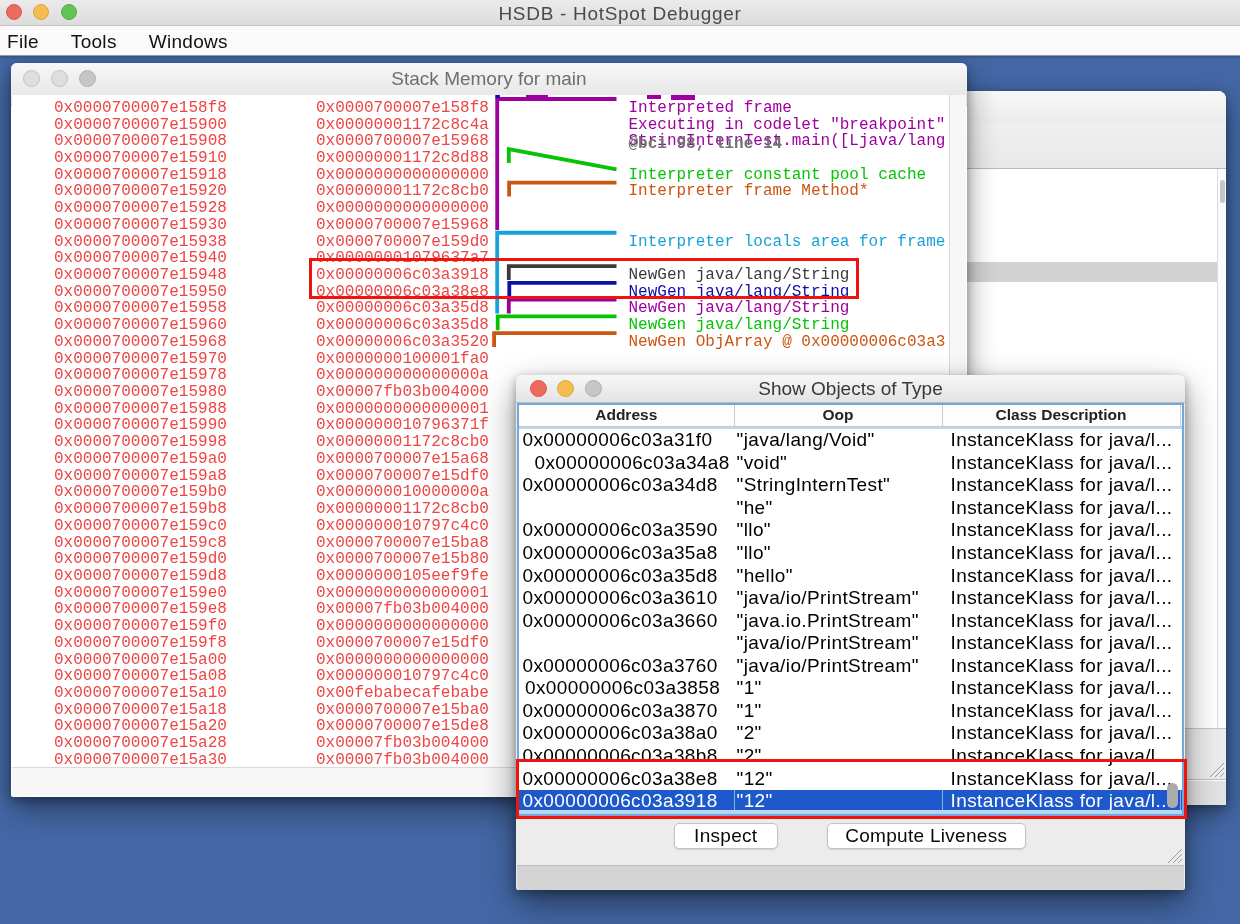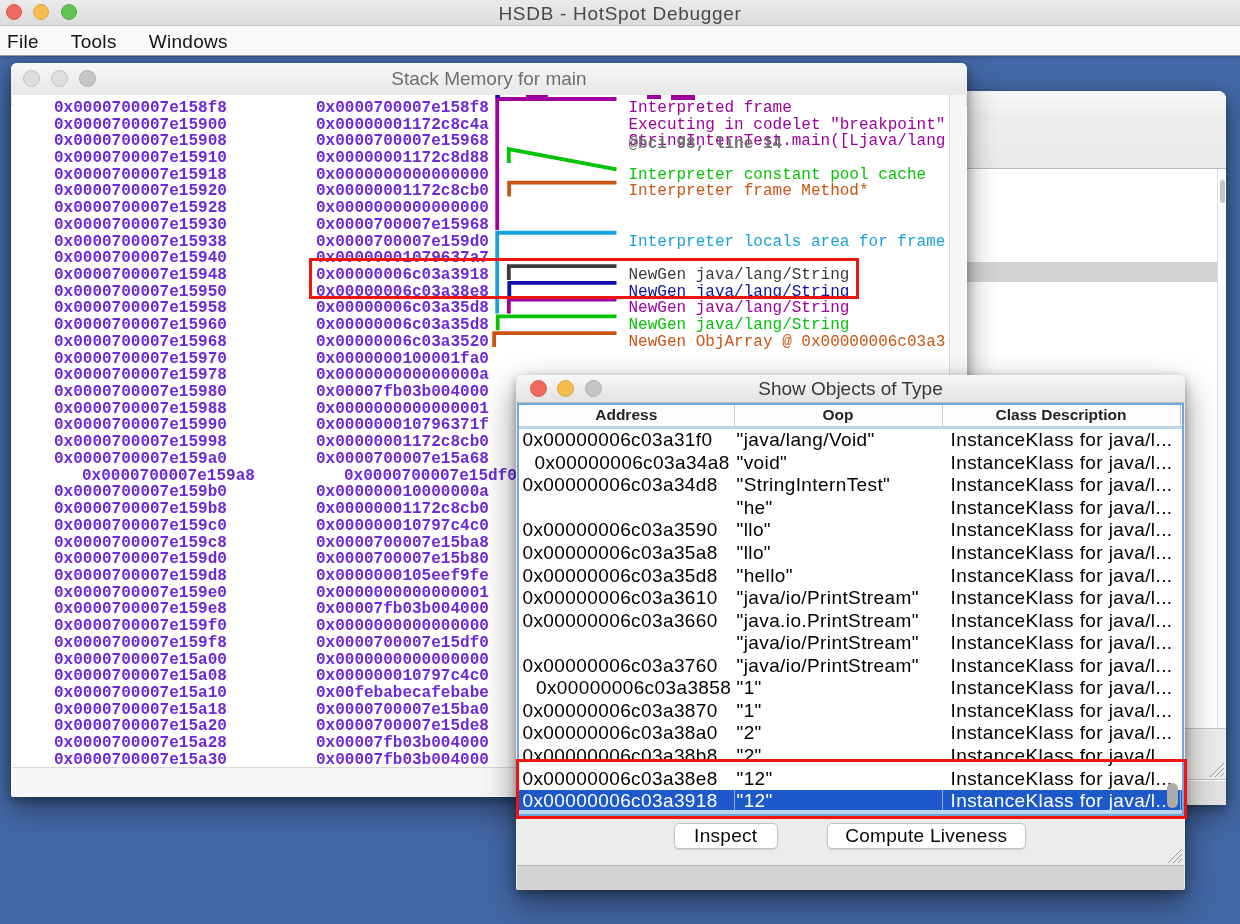--- a/index.html
+++ b/index.html
@@ -55,21 +55,21 @@
   
   .stackwin { position:absolute; left:11px; top:7px; width:956px; height:734px; background:#fff;
      border-radius:6px 6px 2px 2px; box-shadow: 0 12px 30px rgba(0,0,0,.42), 0 3px 10px rgba(0,0,0,.32); z-index:2; }
   .stackwin .win-titlebar .tl:nth-child(1){ left:12px; }
   .stackwin .win-titlebar .tl:nth-child(2){ left:40px; }
   .stackwin .win-titlebar .tl:nth-child(3){ left:68px; }
   .stackwin .win-title { top:5px; color:#6e6e6e; }
   .sm-body { position:absolute; left:1px; top:32px; right:18px; bottom:30px; background:#fff; overflow:hidden; }
   .sm-vtrack { position:absolute; top:32px; right:1px; width:17px; bottom:30px; background:#f7f7f7; border-left:1px solid #d9d9d9; }
   .sm-htrack { position:absolute; left:1px; right:1px; bottom:1px; height:29px; background:#f7f7f7; border-top:1px solid #d9d9d9; border-radius:0 0 2px 2px; }
-  .sm-row { position:absolute; height:17px; font-family:"Liberation Mono", monospace; font-size:16px; line-height:16.72px; color:#6d28d9; white-space:pre;font-weight:bold; }
+  .sm-row { position:absolute; height:17px; font-family:"Liberation Mono", monospace; font-size:16px; line-height:16.72px; color:#ef4444; white-space:pre; }
   .sm-addr1 { position:absolute; left:42px; }
   .sm-addr2 { position:absolute; left:304px; }
   .sm-ann { position:absolute; font-family:"Liberation Mono", monospace; font-size:16px; line-height:16.72px; white-space:pre; }
   .sm-svg { position:absolute; left:0; top:0; pointer-events:none; }
   .redbox1 { position:absolute; border:3.4px solid #ee1511; z-index:5; }
   .frag { position:absolute; z-index:1; }
 
   
   .objwin { position:absolute; left:516px; top:319px; width:669px; height:514.5px; background:#ececec;
      border-radius:6px 6px 2px 2px; box-shadow: 0 14px 34px rgba(0,0,0,.45), 0 3px 10px rgba(0,0,0,.32); z-index:3; }
@@ -155,21 +155,21 @@
           <div class="sm-row" style="top: 205.44px; left: 0px; width: 100%;"><span class="sm-addr1">0x0000700007e15958</span><span class="sm-addr2">0x00000006c03a35d8</span></div>
           <div class="sm-row" style="top: 222.16px; left: 0px; width: 100%;"><span class="sm-addr1">0x0000700007e15960</span><span class="sm-addr2">0x00000006c03a35d8</span></div>
           <div class="sm-row" style="top: 238.88px; left: 0px; width: 100%;"><span class="sm-addr1">0x0000700007e15968</span><span class="sm-addr2">0x00000006c03a3520</span></div>
           <div class="sm-row" style="top: 255.6px; left: 0px; width: 100%;"><span class="sm-addr1">0x0000700007e15970</span><span class="sm-addr2">0x0000000100001fa0</span></div>
           <div class="sm-row" style="top: 272.32px; left: 0px; width: 100%;"><span class="sm-addr1">0x0000700007e15978</span><span class="sm-addr2">0x000000000000000a</span></div>
           <div class="sm-row" style="top: 289.04px; left: 0px; width: 100%;"><span class="sm-addr1">0x0000700007e15980</span><span class="sm-addr2">0x00007fb03b004000</span></div>
           <div class="sm-row" style="top: 305.76px; left: 0px; width: 100%;"><span class="sm-addr1">0x0000700007e15988</span><span class="sm-addr2">0x0000000000000001</span></div>
           <div class="sm-row" style="top: 322.48px; left: 0px; width: 100%;"><span class="sm-addr1">0x0000700007e15990</span><span class="sm-addr2">0x000000010796371f</span></div>
           <div class="sm-row" style="top: 339.2px; left: 0px; width: 100%;"><span class="sm-addr1">0x0000700007e15998</span><span class="sm-addr2">0x00000001172c8cb0</span></div>
           <div class="sm-row" style="top: 355.92px; left: 0px; width: 100%;"><span class="sm-addr1">0x0000700007e159a0</span><span class="sm-addr2">0x0000700007e15a68</span></div>
-          <div class="sm-row" style="top: 372.64px; left: 0px; width: 100%; margin-left: 28px;"><span class="sm-addr1">0x0000700007e159a8</span><span class="sm-addr2">0x0000700007e15df0</span></div>
+          <div class="sm-row" style="top: 372.64px; left: 0px; width: 100%;"><span class="sm-addr1">0x0000700007e159a8</span><span class="sm-addr2">0x0000700007e15df0</span></div>
           <div class="sm-row" style="top: 389.36px; left: 0px; width: 100%;"><span class="sm-addr1">0x0000700007e159b0</span><span class="sm-addr2">0x000000010000000a</span></div>
           <div class="sm-row" style="top: 406.08px; left: 0px; width: 100%;"><span class="sm-addr1">0x0000700007e159b8</span><span class="sm-addr2">0x00000001172c8cb0</span></div>
           <div class="sm-row" style="top: 422.8px; left: 0px; width: 100%;"><span class="sm-addr1">0x0000700007e159c0</span><span class="sm-addr2">0x000000010797c4c0</span></div>
           <div class="sm-row" style="top: 439.52px; left: 0px; width: 100%;"><span class="sm-addr1">0x0000700007e159c8</span><span class="sm-addr2">0x0000700007e15ba8</span></div>
           <div class="sm-row" style="top: 456.24px; left: 0px; width: 100%;"><span class="sm-addr1">0x0000700007e159d0</span><span class="sm-addr2">0x0000700007e15b80</span></div>
           <div class="sm-row" style="top: 472.96px; left: 0px; width: 100%;"><span class="sm-addr1">0x0000700007e159d8</span><span class="sm-addr2">0x0000000105eef9fe</span></div>
           <div class="sm-row" style="top: 489.68px; left: 0px; width: 100%;"><span class="sm-addr1">0x0000700007e159e0</span><span class="sm-addr2">0x0000000000000001</span></div>
           <div class="sm-row" style="top: 506.4px; left: 0px; width: 100%;"><span class="sm-addr1">0x0000700007e159e8</span><span class="sm-addr2">0x00007fb03b004000</span></div>
           <div class="sm-row" style="top: 523.12px; left: 0px; width: 100%;"><span class="sm-addr1">0x0000700007e159f0</span><span class="sm-addr2">0x0000000000000000</span></div>
           <div class="sm-row" style="top: 539.84px; left: 0px; width: 100%;"><span class="sm-addr1">0x0000700007e159f8</span><span class="sm-addr2">0x0000700007e15df0</span></div>
@@ -274,21 +274,21 @@
             <div class="obj-row" style="top: 202.95px;">
               <div class="cell" style="left: 215.5px; width: 208px; padding-left: 2px;">"java/io/PrintStream"</div>
               <div class="cell" style="left: 423.5px; width: 238px; padding-left: 8px;">InstanceKlass for java/l...</div>
             </div>
             <div class="obj-row" style="top: 225.5px;">
               <div class="cell" style="left: 0px; width: 215.5px; padding-left: 3.5px;">0x00000006c03a3760</div>
               <div class="cell" style="left: 215.5px; width: 208px; padding-left: 2px;">"java/io/PrintStream"</div>
               <div class="cell" style="left: 423.5px; width: 238px; padding-left: 8px;">InstanceKlass for java/l...</div>
             </div>
             <div class="obj-row" style="top: 248.05px;">
-              <div class="cell" style="left: 0px; width: 215.5px; padding-left: 17px;">0x00000006c03a3858</div>
+              <div class="cell" style="left: 0px; width: 215.5px; padding-left: 6px;">0x00000006c03a3858</div>
               <div class="cell" style="left: 215.5px; width: 208px; padding-left: 2px;">"1"</div>
               <div class="cell" style="left: 423.5px; width: 238px; padding-left: 8px;">InstanceKlass for java/l...</div>
             </div>
             <div class="obj-row" style="top: 270.6px;">
               <div class="cell" style="left: 0px; width: 215.5px; padding-left: 3.5px;">0x00000006c03a3870</div>
               <div class="cell" style="left: 215.5px; width: 208px; padding-left: 2px;">"1"</div>
               <div class="cell" style="left: 423.5px; width: 238px; padding-left: 8px;">InstanceKlass for java/l...</div>
             </div>
             <div class="obj-row" style="top: 293.15px; text-align: right;">
               <div class="cell" style="left: 0px; width: 215.5px; padding-left: 3.5px;">0x00000006c03a38a0</div>

